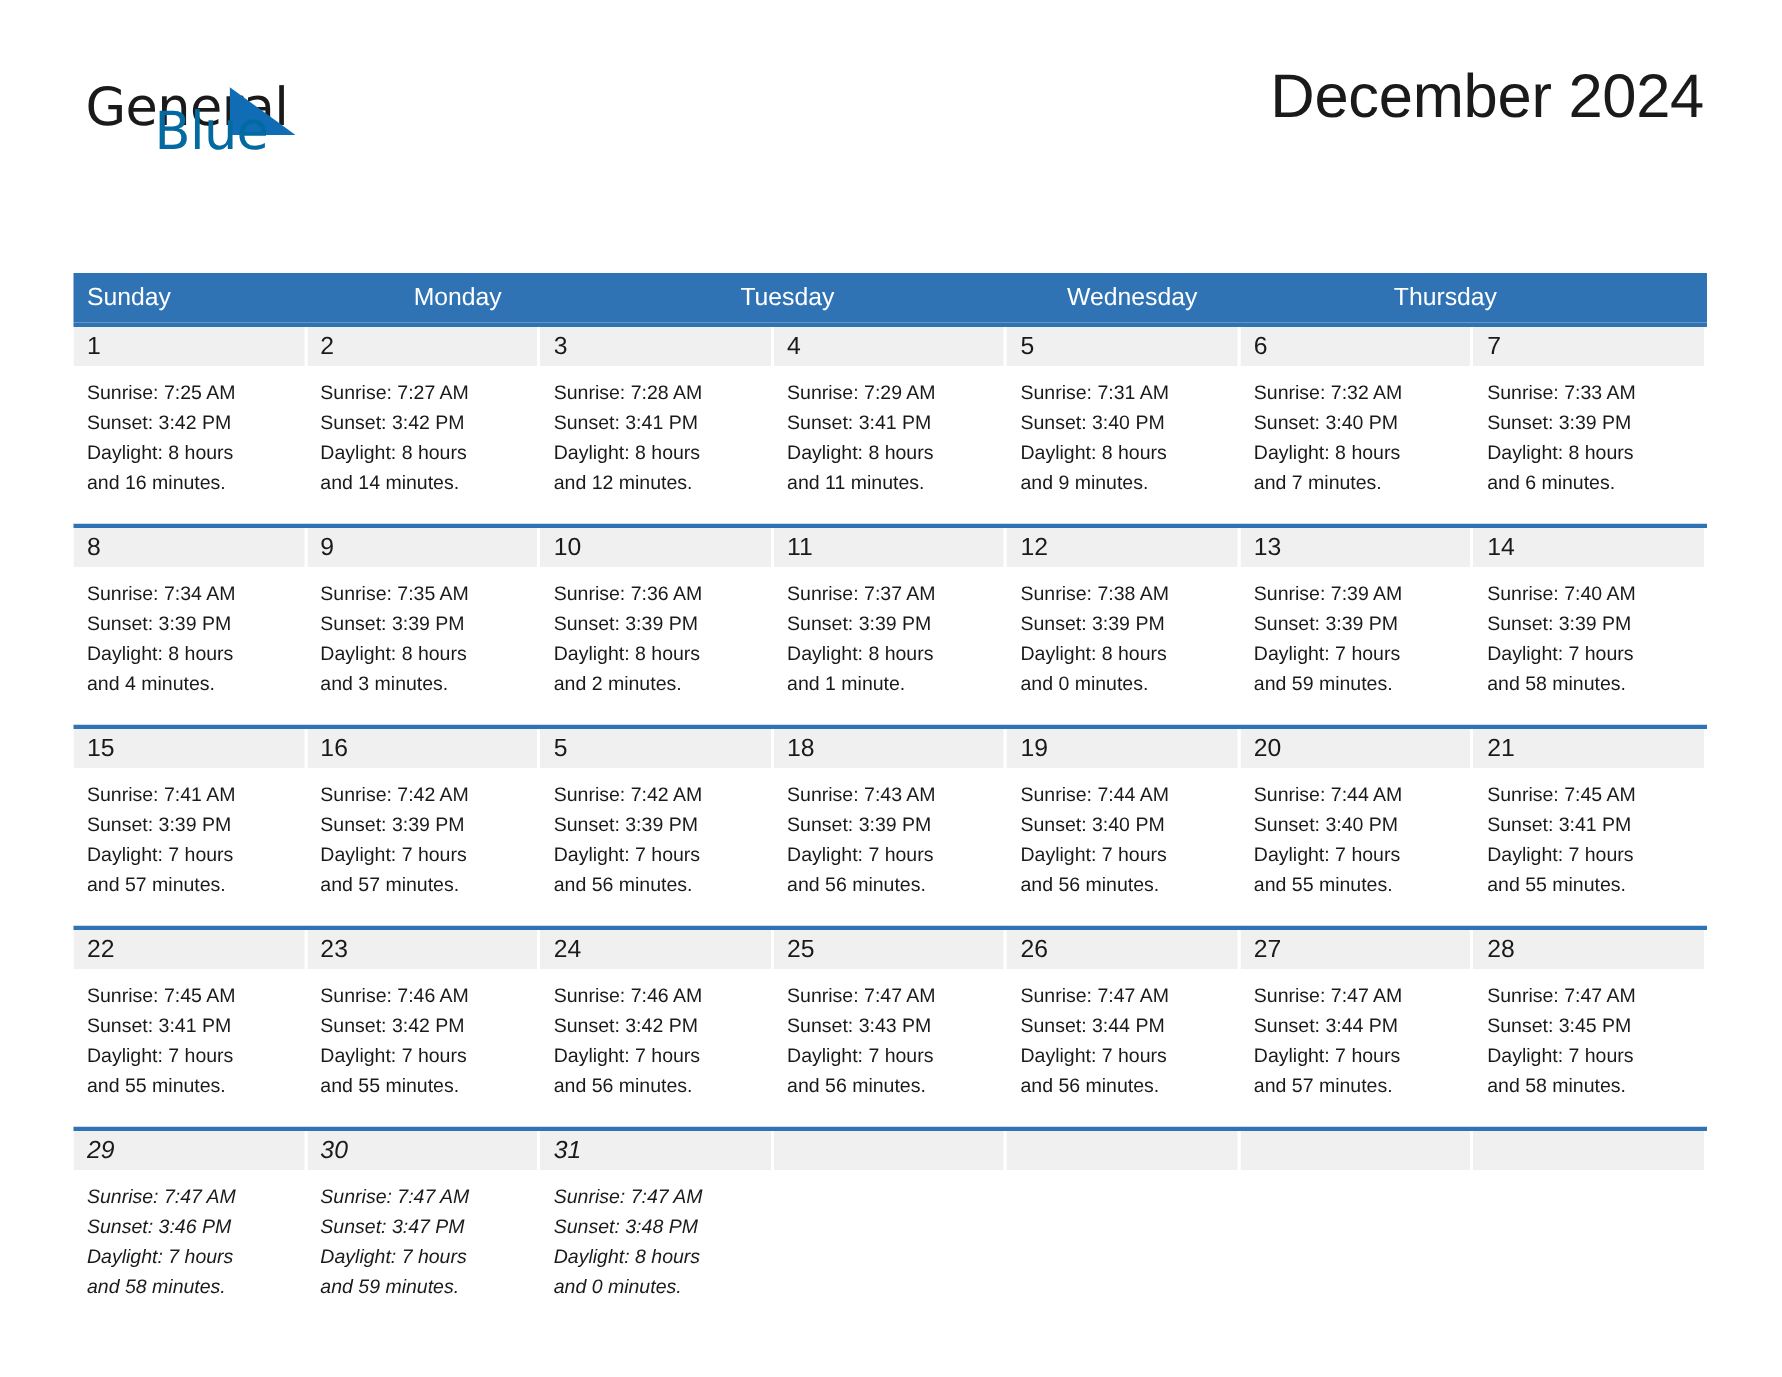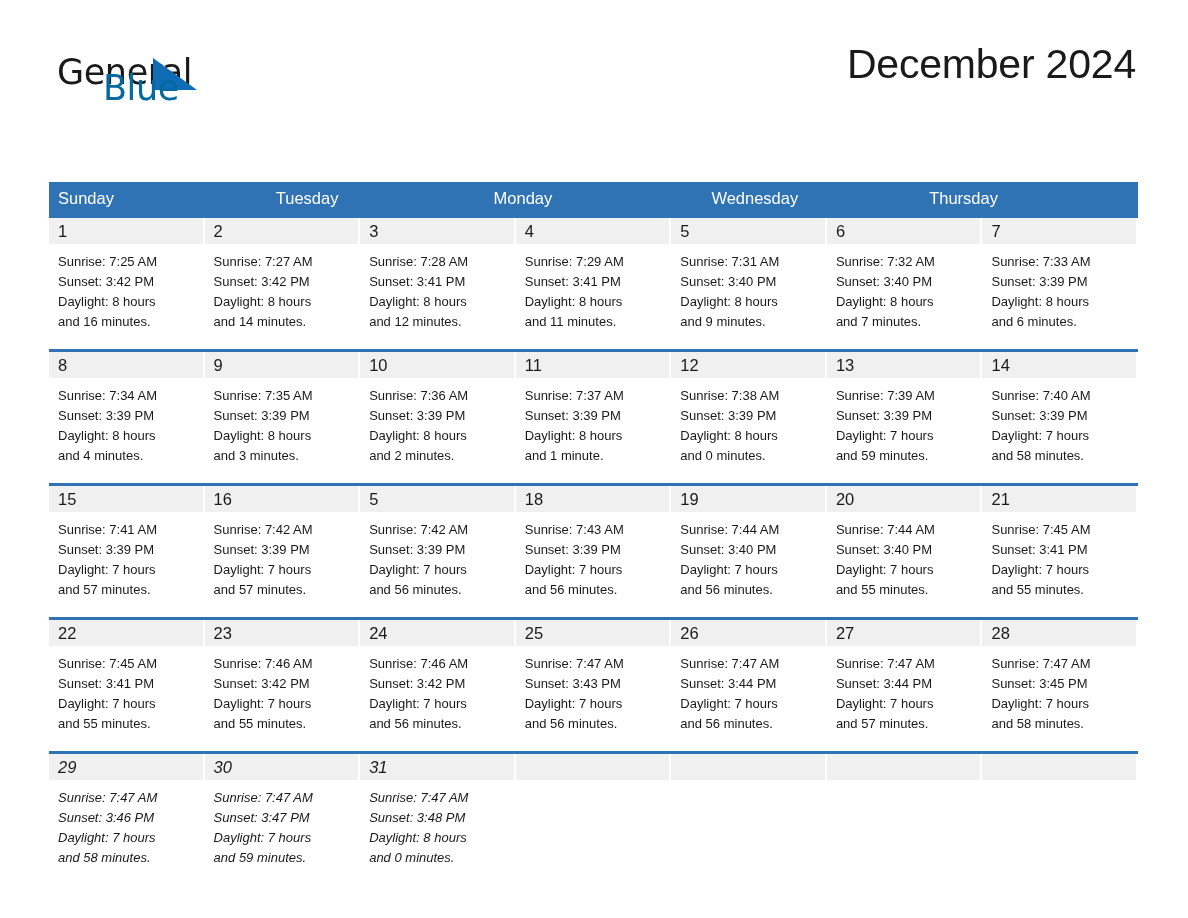--- a/index.html
+++ b/index.html
@@ -166,22 +166,22 @@
     <div class="title-block">
       <div class="cal-title">December 2024</div>
     </div>
 
   </div>
 
   <div class="calendar">
 
     <div class="weekday-row">
       <div class="weekday">Sunday</div>
+      <div class="weekday">Monday</div>
       <div class="weekday">Tuesday</div>
-      <div class="weekday">Monday</div>
       <div class="weekday">Wednesday</div>
       <div class="weekday">Thursday</div>
     </div>
 
     <div class="week">
       <div class="daycell">
           <div class="daynum-band"><span class="daynum">1</span></div>
           <div class="info">
             <div>Sunrise: 7:25 AM</div>
             <div>Sunset: 3:42 PM</div>

